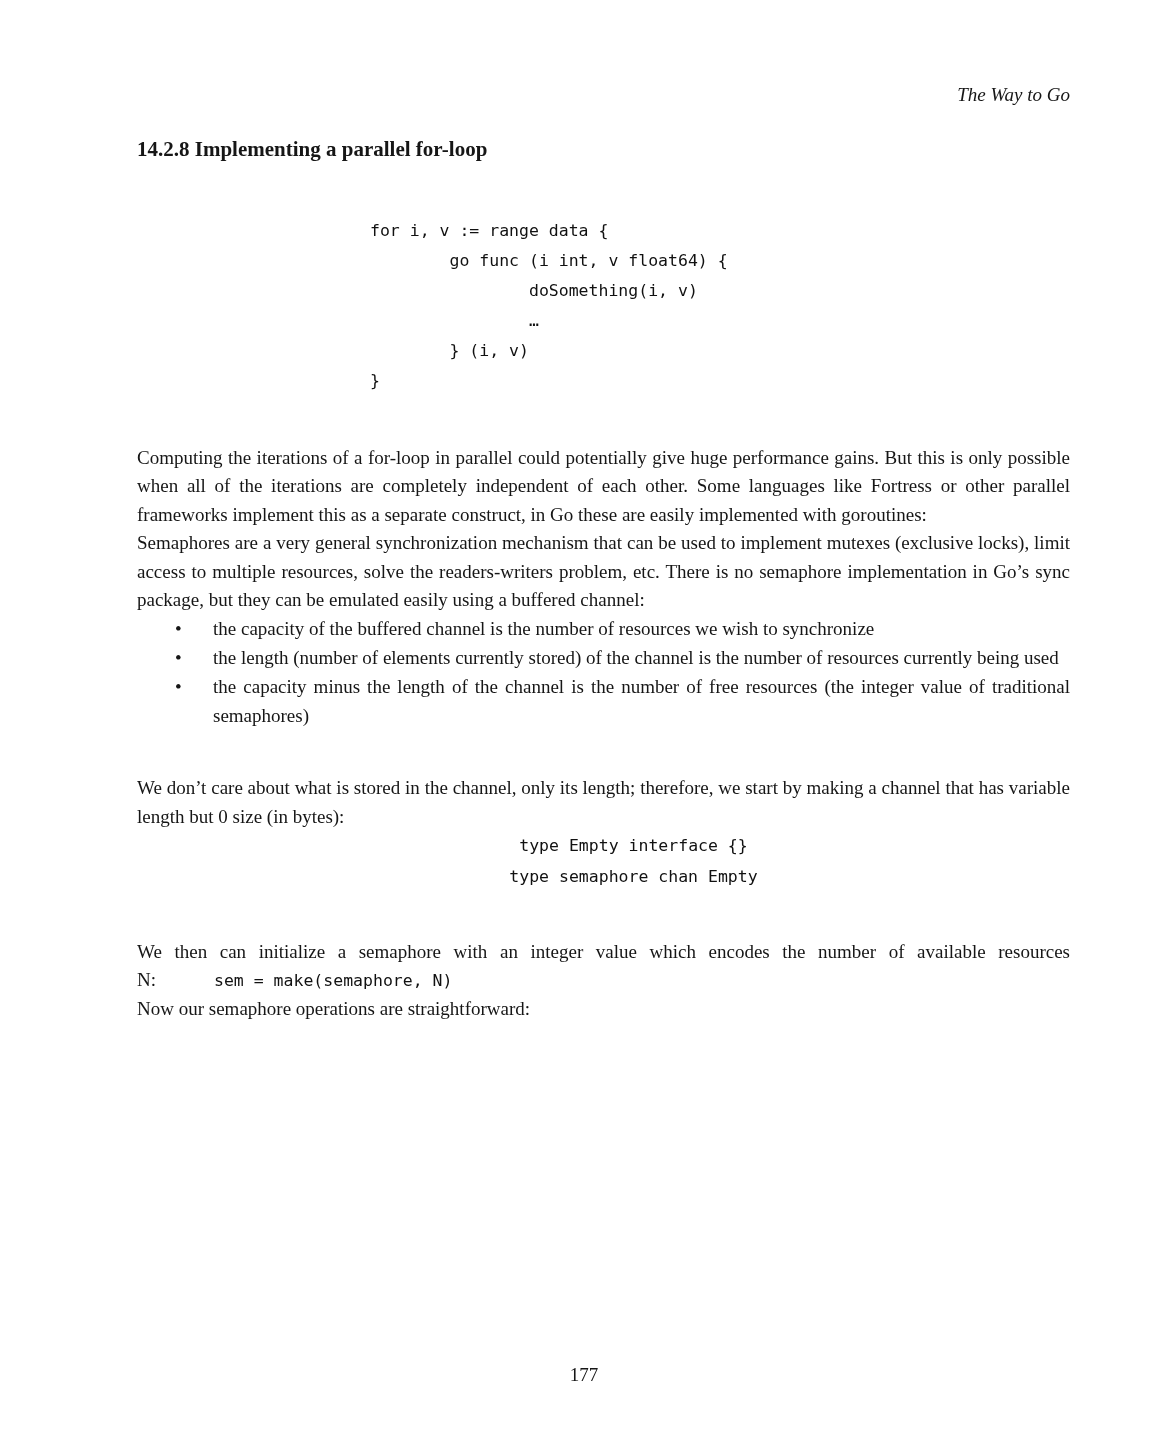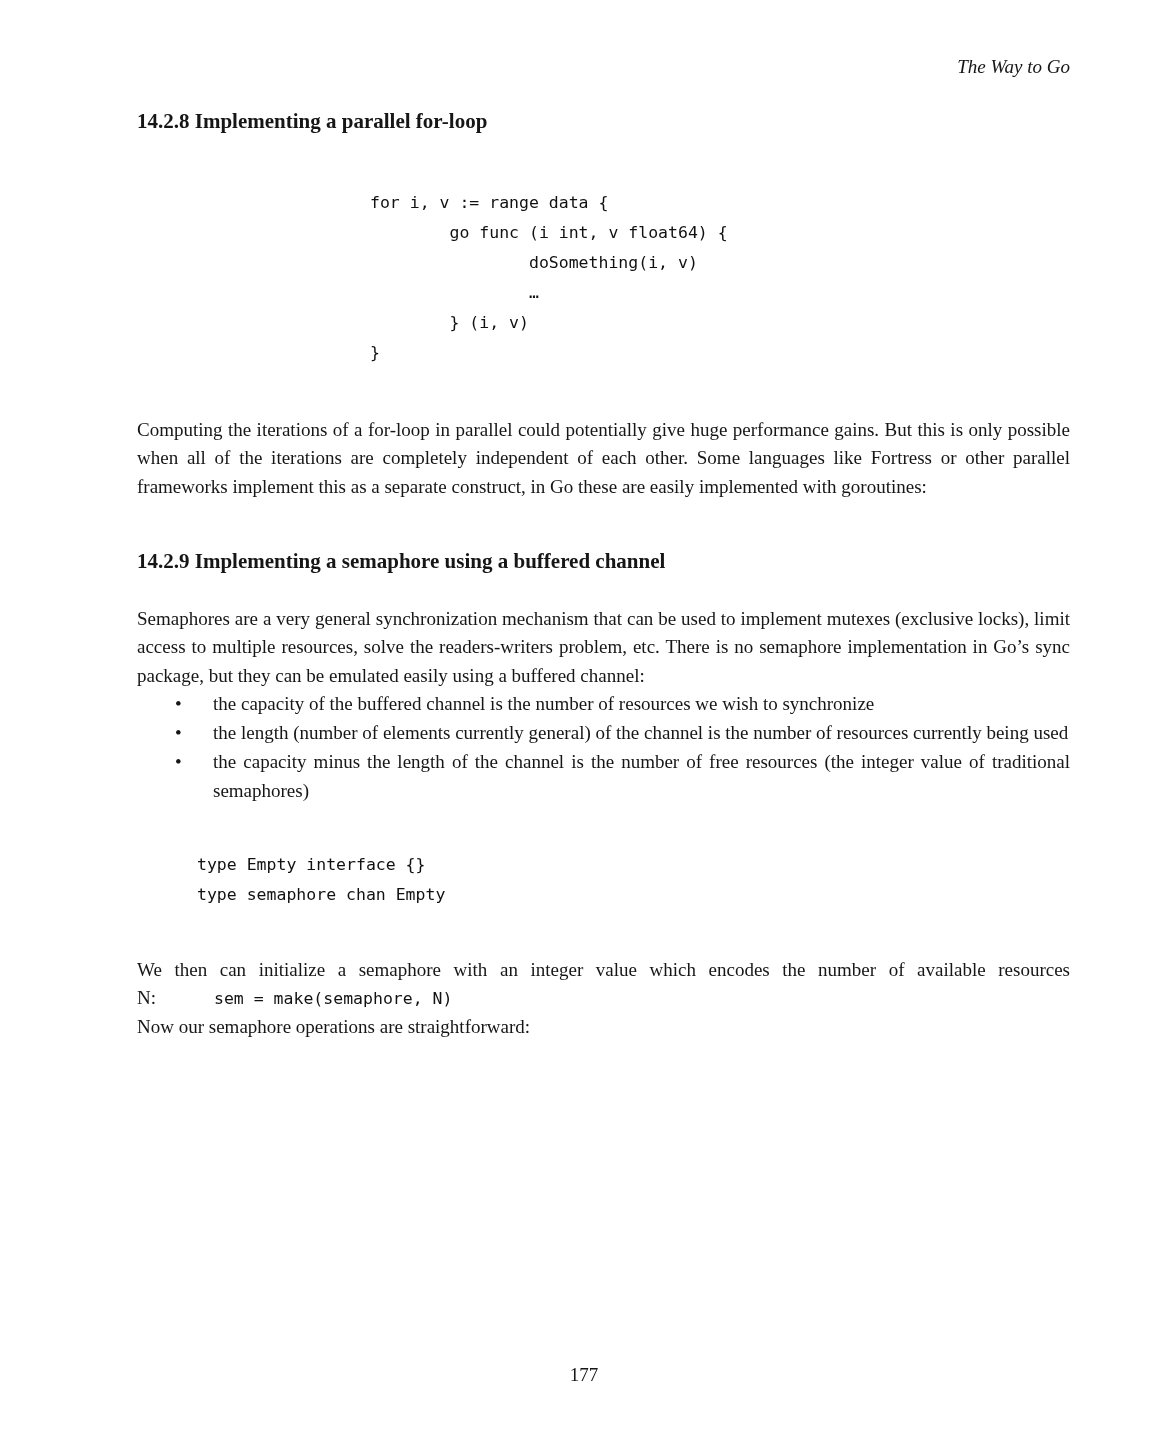--- a/index.html
+++ b/index.html
@@ -6,21 +6,21 @@
   body {
     width: 1168px;
     height: 1440px;
     background: #ffffff;
     color: #161616;
     font-family: "Liberation Serif", serif;
     position: relative;
     overflow: hidden;
   }
   .page {
-    padding: 56px 98px 0 137px;
+    padding: 84px 98px 0 137px;
   }
   .running-head {
     text-align: right;
     font-style: italic;
     font-size: 19px;
     line-height: 1.2;
     margin: 0 0 30px 0;
   }
   .sect-heading {
     font-size: 21px;
@@ -67,20 +67,21 @@
   }
   .bullet-marker {
     position: absolute;
     left: 38px;
     top: 0;
   }
   .after-p4 { margin-bottom: 36px; }
   .code-indented {
     margin-left: 60px;
     margin-bottom: 46px;
+    text-align: center;
   }
   .init-line { margin-bottom: 46px; }
   .code-inline {
     font-family: "DejaVu Sans Mono", monospace;
     font-size: 16.5px;
     margin-left: 58px;
     white-space: pre;
     color: #111111;
   }
   .page-number {
@@ -105,39 +106,39 @@
     <pre class="code-block code-abs">for i, v := range data {
         go func (i int, v float64) {
                 doSomething(i, v)
                 …
         } (i, v)
 }</pre>
   </div>
 
   <p class="body-text after-p2">Computing the iterations of a for-loop in parallel could potentially give huge performance gains. But this is only possible when all of the iterations are completely independent of each other. Some languages like Fortress or other parallel frameworks implement this as a separate construct, in Go these are easily implemented with goroutines:</p>
 
-  <h2 class="sect-heading second">14.2.9 Implementing a semaphore using a buffered channel</h2>
 
   <p class="body-text after-p3">Semaphores are a very general synchronization mechanism that can be used to implement mutexes (exclusive locks), limit access to multiple resources, solve the readers-writers problem, etc. There is no semaphore implementation in Go’s sync package, but they can be emulated easily using a buffered channel:</p>
 
   <div class="bullet-list">
     <div class="bullet-item">
       <span class="bullet-marker">•</span>
       <span>the capacity of the buffered channel is the number of resources we wish to synchronize</span>
     </div>
     <div class="bullet-item">
       <span class="bullet-marker">•</span>
-      <span>the length (number of elements currently general) of the channel is the number of resources currently being used</span>
+      <span>the length (number of elements currently stored) of the channel is the number of resources currently being used</span>
     </div>
     <div class="bullet-item">
       <span class="bullet-marker">•</span>
       <span>the capacity minus the length of the channel is the number of free resources (the integer value of traditional semaphores)</span>
     </div>
   </div>
 
+  <p class="body-text after-p4">We don’t care about what is stored in the channel, only its length; therefore, we start by making a channel that has variable length but 0 size (in bytes):</p>
 
   <pre class="code-block code-indented">type Empty interface {}
 type semaphore chan Empty</pre>
 
   <p class="body-text init-line"><span>We then can initialize a semaphore with an integer value which encodes the number of available resources N:</span><span class="code-inline">sem = make(semaphore, N)</span></p>
 
   <p class="body-text">Now our semaphore operations are straightforward:</p>
 
 </div>
 

